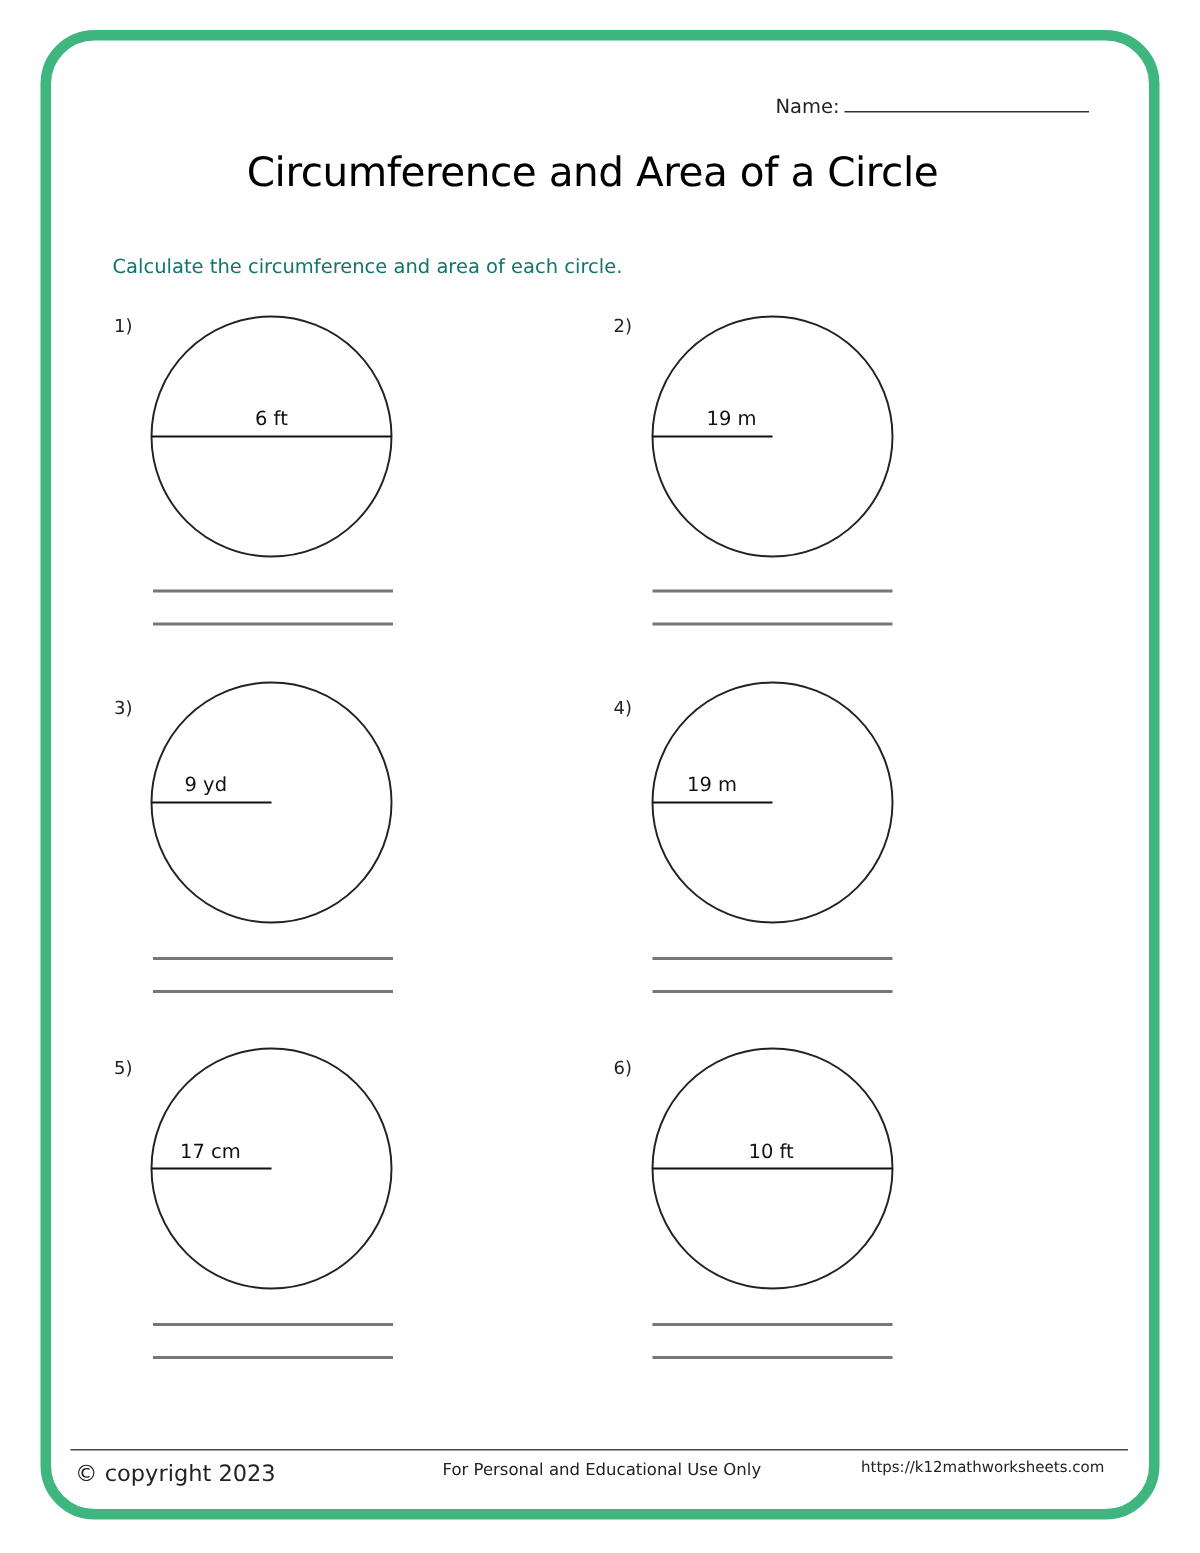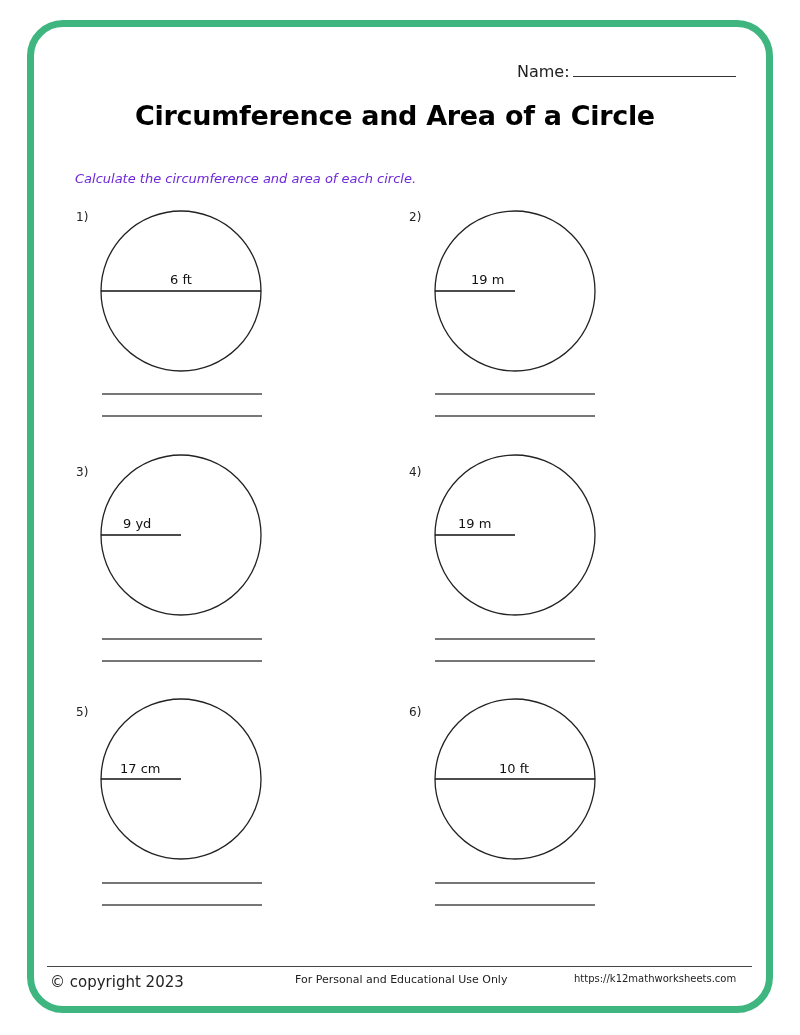--- a/index.html
+++ b/index.html
@@ -2,24 +2,24 @@
 <html><head>
   <meta charset="utf-8">
   <style>
     html, body { margin: 0; padding: 0; background: #ffffff; }
     body { width: 800px; height: 1035px; position: relative; overflow: hidden; font-family: "DejaVu Sans", sans-serif; color: #111; }
     .frame {
       position: absolute; left: 27px; top: 20px; width: 746px; height: 993px;
       box-sizing: border-box; border: 7px solid #3fb57f; border-radius: 36px;
       background: #fff;
     }
-    .name-row { position: absolute; left: 517px; top: 62px; font-size: 16px; color: #222; }
+    .name-row { position: absolute; left: 517px; top: 62px; font-size: 13px; color: #222; }
     .name-line { display: inline-block; width: 163px; border-bottom: 1px solid #333; height: 12px; vertical-align: baseline; margin-left: 3px; }
-    .title { position: absolute; left: 0; width: 790px; top: 100px; text-align: center; font-family: "DejaVu Sans", sans-serif; font-weight: bold; font-size: 27px; color: #000; letter-spacing: -0.3px; }
-    .instructions { position: absolute; left: 75px; top: 171px; font-size: 13px; color: #6d28d9; font-style: italic; }
+    .title { position: absolute; left: 0; width: 790px; top: 100px; text-align: center; font-family: "DejaVu Sans", sans-serif; font-weight: normal; font-size: 27px; color: #000; letter-spacing: -0.3px; }
+    .instructions { position: absolute; left: 75px; top: 171px; font-size: 13px; color: #0f766e; }
     .problem { position: absolute; width: 240px; height: 230px; }
     .pnum { position: absolute; left: 16px; top: 15px; font-size: 12px; color: #222; }
     .problem svg { position: absolute; left: 0; top: 0; }
     .measure { position: absolute; font-size: 13px; color: #111; white-space: nowrap; }
     .ans-line { position: absolute; height: 0; border-top: 2px solid #777; }
     .footer-rule { position: absolute; left: 47px; top: 966px; width: 705px; border-top: 1px solid #444; }
     .footer-left { position: absolute; left: 50px; top: 973px; font-size: 15px; color: #222; }
     .footer-center { position: absolute; left: 295px; top: 973px; font-size: 11px; color: #222; }
     .footer-right { position: absolute; left: 574px; top: 973px; font-size: 10px; color: #222; }
   </style>

